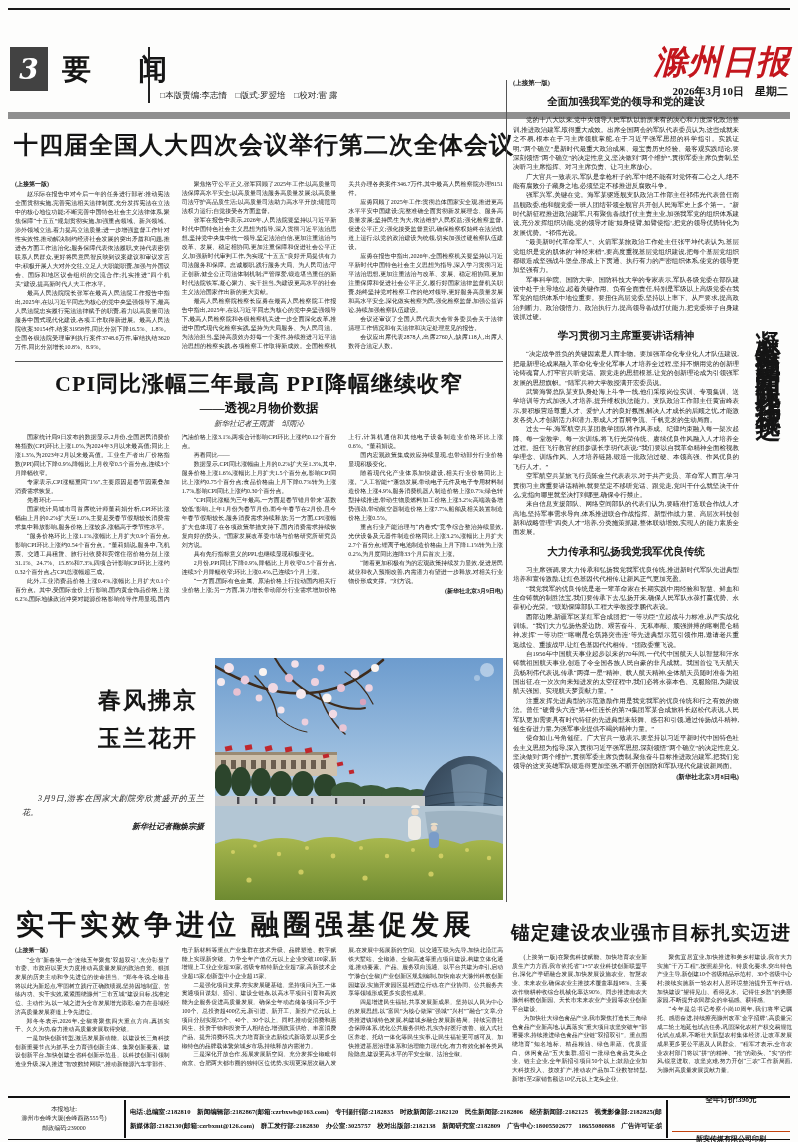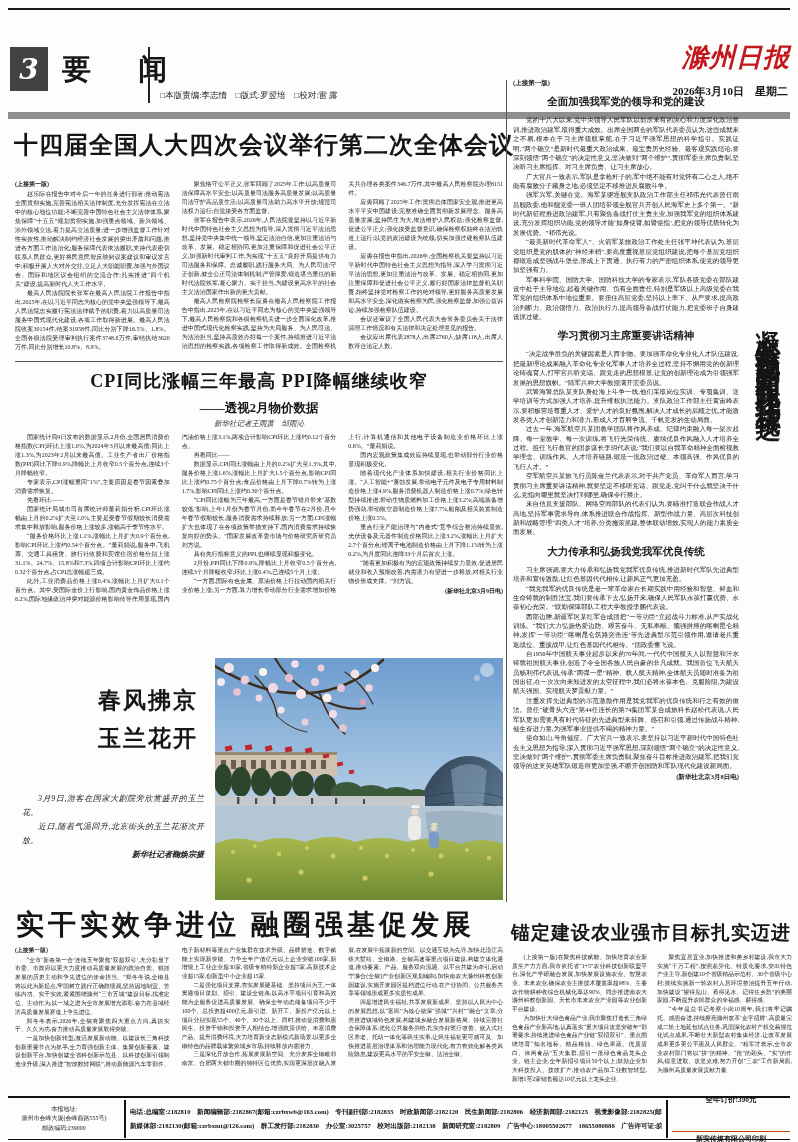--- a/index.html
+++ b/index.html
@@ -8,34 +8,34 @@
   .abs{position:absolute;}
   .rule-h{background:#1a1a1a;}
   .rule-v{background:#3a3a3a;}
   
   .pagebox{left:10px;top:47px;width:38px;height:44px;background:#424242;color:#fff;
            display:flex;align-items:center;justify-content:center;
            font-size:28px;font-style:italic;font-weight:bold;font-family:"DejaVu Serif",serif;}
   .section-title{left:62px;top:50px;font-size:29px;font-weight:bold;letter-spacing:20px;white-space:nowrap;}
   .hdr-div{left:148px;top:47px;width:2px;height:56px;background:#222;}
   .editors{left:160px;top:90px;font-size:8.5px;color:#222;white-space:nowrap;}
-  .masthead{left:600px;top:40px;width:190px;text-align:right;font-size:26px;font-weight:bold;
+  .masthead{left:600px;top:40px;width:190px;text-align:right;font-size:33px;font-weight:bold;
             font-style:italic;color:#c3161d;letter-spacing:1px;font-family:"DejaVu Serif",serif;white-space:nowrap;}
   .issue-date{left:600px;top:84px;width:188px;text-align:right;font-size:11px;font-weight:bold;white-space:nowrap;}
   .graybar{left:8px;top:112px;width:782px;height:7px;background:#8f8f8f;}
   
   .lead-headline{left:14px;top:129px;width:490px;text-align:center;font-size:24px;font-weight:bold;
                  letter-spacing:1px;font-family:"Liberation Sans",sans-serif;white-space:nowrap;}
   .bodytext{font-size:6px;line-height:1.5;text-align:justify;color:#1c1c1c;}
   .para{margin:0;text-indent:2em;}
   .continued{font-weight:bold;margin:0 0 1px 0;}
   .lead-body{left:15px;top:180px;width:488px;height:176px;column-count:3;column-gap:12px;overflow:hidden;}
   .sep-lead-cpi{left:15px;top:361px;width:488px;height:1px;background:#555;}
   
-  .cpi-headline{left:15px;top:369px;width:488px;text-align:center;font-size:18px;font-weight:bold;letter-spacing:1px;white-space:nowrap;}
+  .cpi-headline{left:15px;top:369px;width:488px;text-align:center;font-size:22px;font-weight:bold;letter-spacing:1px;white-space:nowrap;}
   .cpi-subtitle{left:15px;top:400px;width:488px;text-align:center;font-size:12.5px;font-weight:bold;}
   .cpi-byline{left:15px;top:419px;width:488px;text-align:center;font-size:7.5px;font-style:italic;color:#333;}
   .cpi-body{left:15px;top:433px;width:488px;height:219px;column-count:3;column-gap:12px;overflow:hidden;}
   .signoff{display:block;text-align:right;font-weight:bold;margin:1px 0 0 0;}
   
   .mil-rule{left:506px;top:80px;width:1px;height:822px;background:#555;}
   .mil-col{left:513px;top:78px;width:226px;height:826px;overflow:hidden;font-size:6.5px;line-height:1.44;text-align:justify;color:#1c1c1c;}
   .mil-col .subhead{font-family:"Liberation Sans",sans-serif;font-size:10.5px;font-weight:bold;
                     text-align:center;margin:7px 0 6px 0;text-indent:0;}
   .vert-headline{left:742px;top:86px;width:54px;height:540px;display:flex;align-items:center;justify-content:center;
@@ -157,21 +157,20 @@
   <span class="signoff">(新华社北京3月8日电)</span>
 </div>
 
 <div class="abs vert-headline">凝心聚力推动国防和军队现代化行稳致远</div>
 
 <div class="abs photo-title">春风拂京
 玉兰花开</div>
 <div class="abs photo-caption">
   <div>
       <p class="para">3月9日,游客在国家大剧院旁欣赏盛开的玉兰花。</p>
-      <p class="para">近日,随着气温回升,北京街头的玉兰花渐次开放。</p>
     </div>
   <p class="photo-credit">新华社记者鞠焕宗摄</p>
 </div>
 <div class="abs news-photo">
   <svg width="288" height="242" viewBox="0 0 288 242">
     <defs>
       <linearGradient id="skyg" x1="0" y1="0" x2="0" y2="1">
         <stop offset="0" stop-color="#6d9cce"></stop>
           <stop offset="1" stop-color="#bad4ea"></stop>
       </linearGradient>

